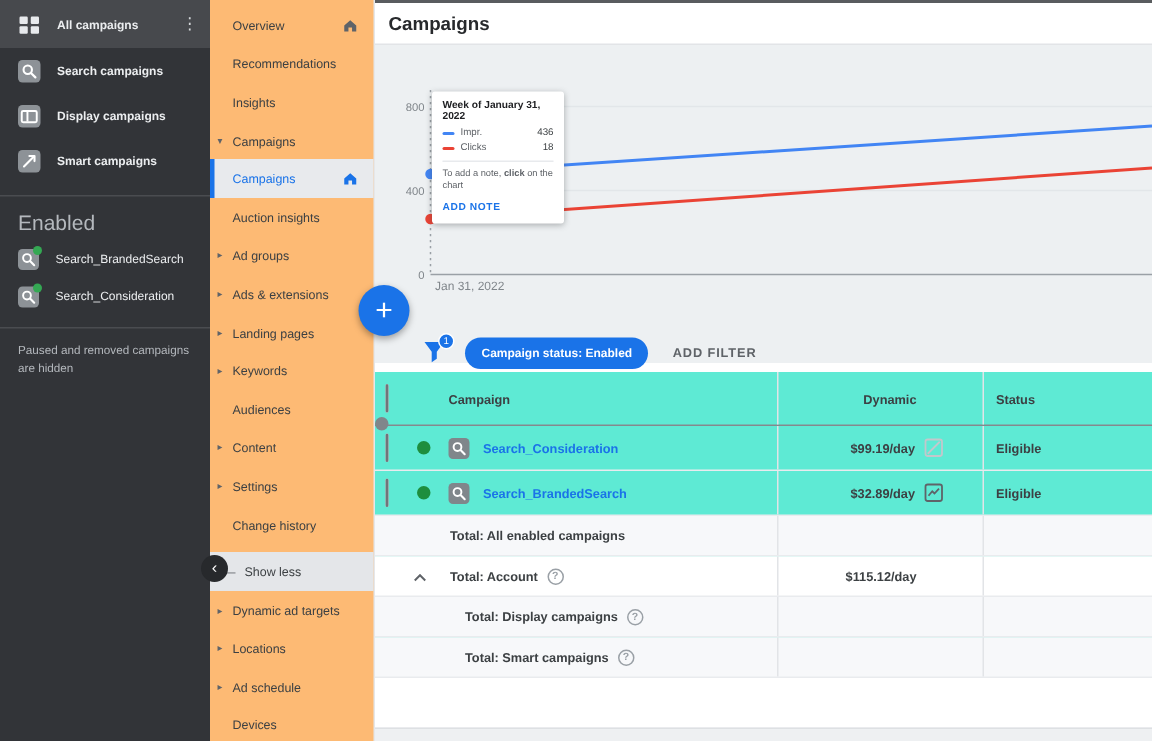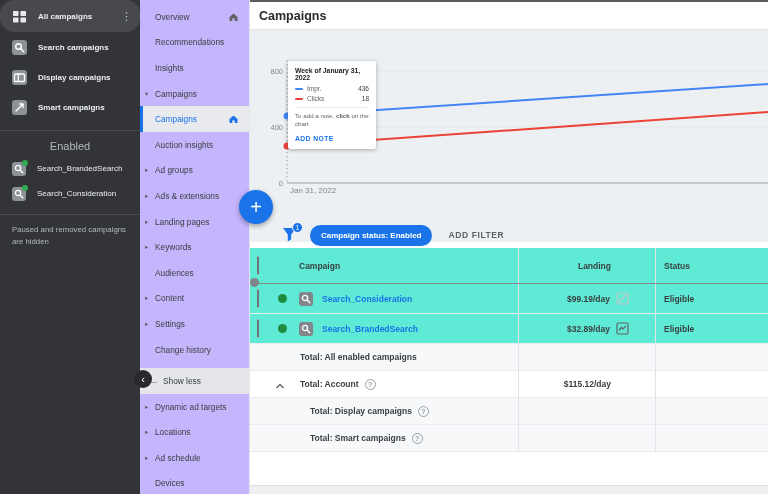--- a/index.html
+++ b/index.html
@@ -3,32 +3,32 @@
 <meta charset="utf-8">
 <style>
   * { margin:0; padding:0; box-sizing:border-box; }
   html,body { width:768px; height:494px; overflow:hidden; }
   body { font-family:"Liberation Sans", sans-serif; background:#fff; }
   .app { position:relative; width:768px; height:494px; display:flex; }
 
   
   .ds { width:140px; flex:none; background:#323438; color:#e8eaed; }
   .ds-row { display:flex; align-items:center; height:30px; padding:0 8px 0 12px; cursor:pointer; }
-  .ds-row.top { height:32px; background:#47494d;border-radius:14px; }
+  .ds-row.top { height:32px; background:#47494d; }
   .ds-iconwrap { position:relative; width:15px; height:15px; margin-right:11px; flex:none; }
   .icon-box { width:15px; height:15px; border-radius:3px; background:#8d9297; display:flex; align-items:center; justify-content:center; }
   .ds-label { font-size:8px; font-weight:bold; color:#eceef0; white-space:nowrap; }
   .kebab { margin-left:auto; font-size:11px; color:#d5d8db; line-height:1; }
   .ds-divider { height:1px; background:#4a4c50; margin:8px 0 0; }
-  .ds-section { font-size:11px; color:#b4b8bd; padding:9px 12px 4px;text-align:center; }
+  .ds-section { font-size:14px; color:#b4b8bd; padding:9px 12px 4px; }
   .gdot { position:absolute; right:-2px; top:-2px; width:6px; height:6px; border-radius:50%; background:#34a853; }
   .ds-note { font-size:7.8px; color:#b4b8bd; padding:9px 12px; line-height:1.55; }
 
   
-  .nav { width:110px; flex:none; background:#c4b5fd; border-right:1px solid #e5e7ea; padding-top:4px; position:relative; }
+  .nav { width:110px; flex:none; background:#fdba74; border-right:1px solid #e5e7ea; padding-top:4px; position:relative; }
   .nav-item { position:relative; height:25.6px; display:flex; align-items:center; padding-left:15px; font-size:8.3px; color:#3c4043; cursor:pointer; white-space:nowrap; }
   .nav-caret { position:absolute; left:5px; font-size:6.5px; color:#5f6368; }
   .nav-item.selected { background:#e8eaed; color:#1a73e8; }
   .nav-item.selected::before { content:""; position:absolute; left:0; top:0; bottom:0; width:3px; background:#1a73e8; }
   .nav-home { position:absolute; right:10px; top:8px; }
   .nav-item.showless { background:#e4e6e9; margin-top:6px; padding-left:23px; }
   .nav-minus { position:absolute; left:9px; font-size:8px; color:#5f6368; }
 
   
   .main { flex:1; position:relative; background:#fff; }
@@ -310,21 +310,21 @@
     <div class="table">
       <div class="tr head">
         <div class="c-check"><span class="checkbox"></span></div>
         <div class="c-dot">
             <span class="dot gray"></span>
           </div>
         <div class="c-name">
             <span class="hdr-text">Campaign</span>
           </div>
         <div class="c-budget hdr">
-            <span class="hdr-text">Landing</span>
+            <span class="hdr-text">Dynamic</span>
           </div>
         <div class="c-status">
             <span class="hdr-text">Status</span>
           </div>
       </div>
 
       <div class="tr data">
         <div class="c-check"><span class="checkbox"></span></div>
         <div class="c-dot">
             <span class="dot green"></span>

